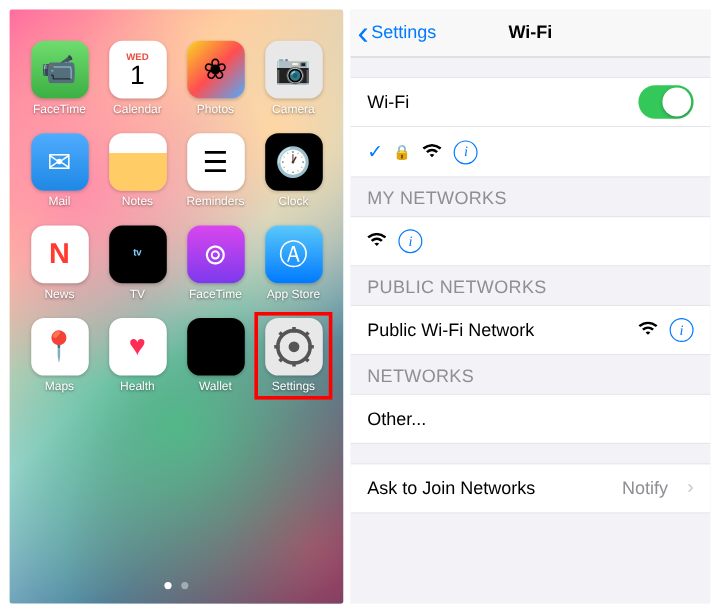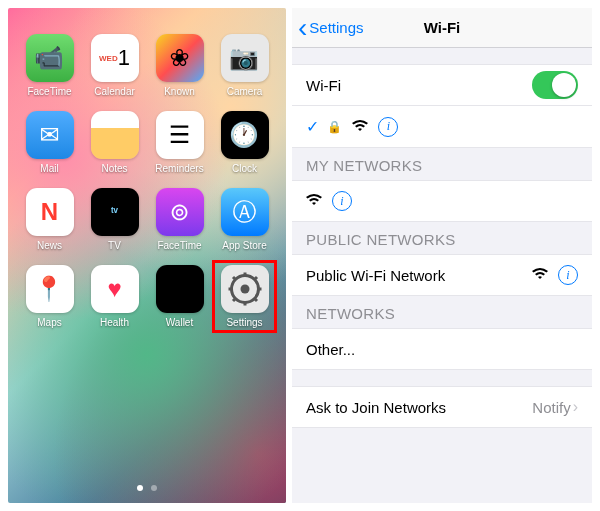--- a/index.html
+++ b/index.html
@@ -23,26 +23,26 @@
 .row.first{border-top:.5px solid #e5e5ea}
 .grow{flex:1}
 .hdr{height:32px;display:flex;align-items:flex-end;padding:0 14px 6px;font-size:15px;color:#8e8e93;text-transform:uppercase;letter-spacing:.3px}
 .gap{height:16px}
 .toggle{width:46px;height:28px;background:#34c759;border-radius:14px;position:relative}
 .toggle::after{content:"";position:absolute;width:24px;height:24px;background:#fff;border-radius:50%;top:2px;right:2px;box-shadow:0 1px 3px rgba(0,0,0,.3)}
 .check{color:#007aff;margin-right:8px;font-size:16px}
 .lock{font-size:12px;margin-right:10px}
 .wifi{margin-right:10px;font-size:14px}
 .info{width:20px;height:20px;border:1.5px solid #007aff;border-radius:50%;display:flex;align-items:center;justify-content:center;color:#007aff;font-size:12px;font-family:Georgia,serif;font-style:italic}
-.val{color:#8e8e93;margin-right:2px}
+.val{color:#8e8e93;margin-right:16px}
 .chev{color:#c7c7cc;font-size:16px}
 .foot{padding:8px 14px;font-size:11px;color:#8e8e93;line-height:1.4}
 
 .i-ft{background:linear-gradient(#6fdc6f,#3cb043)}
-.i-cal{background:#fff;flex-direction:row;font-size:8px}
+.i-cal{background:#fff;flex-direction:column;font-size:8px}
 .i-cal .d{color:#e74c3c;font-weight:600}
 .i-cal .n{font-size:22px;color:#000;line-height:1}
 .i-ph{background:linear-gradient(135deg,#f9d423,#ff4e50,#4facfe)}
 .i-cam{background:#e8e8e8;color:#333}
 .i-mail{background:linear-gradient(#4facfe,#1e88e5);color:#fff}
 .i-notes{background:linear-gradient(#fff 35%,#ffcc66 35%)}
 .i-rem{background:#fff}
 .i-clock{background:#000;color:#fff}
 .i-news{background:#fff;color:#ff3b30;font-weight:700}
 .i-tv{background:#000;color:#7dd3fc;font-size:12px;font-weight:600}
@@ -65,21 +65,21 @@
       </div>
     <div class="app">
         <div class="icon i-cal">
           <div class="d">WED</div>
           <div class="n">1</div>
         </div>
         <div class="lbl">Calendar</div>
       </div>
     <div class="app">
         <div class="icon i-ph">❀</div>
-        <div class="lbl">Known</div>
+        <div class="lbl">Photos</div>
       </div>
     <div class="app">
         <div class="icon i-cam">📷</div>
         <div class="lbl">Camera</div>
       </div>
     <div class="app">
         <div class="icon i-mail">✉</div>
         <div class="lbl">Mail</div>
       </div>
     <div class="app">

